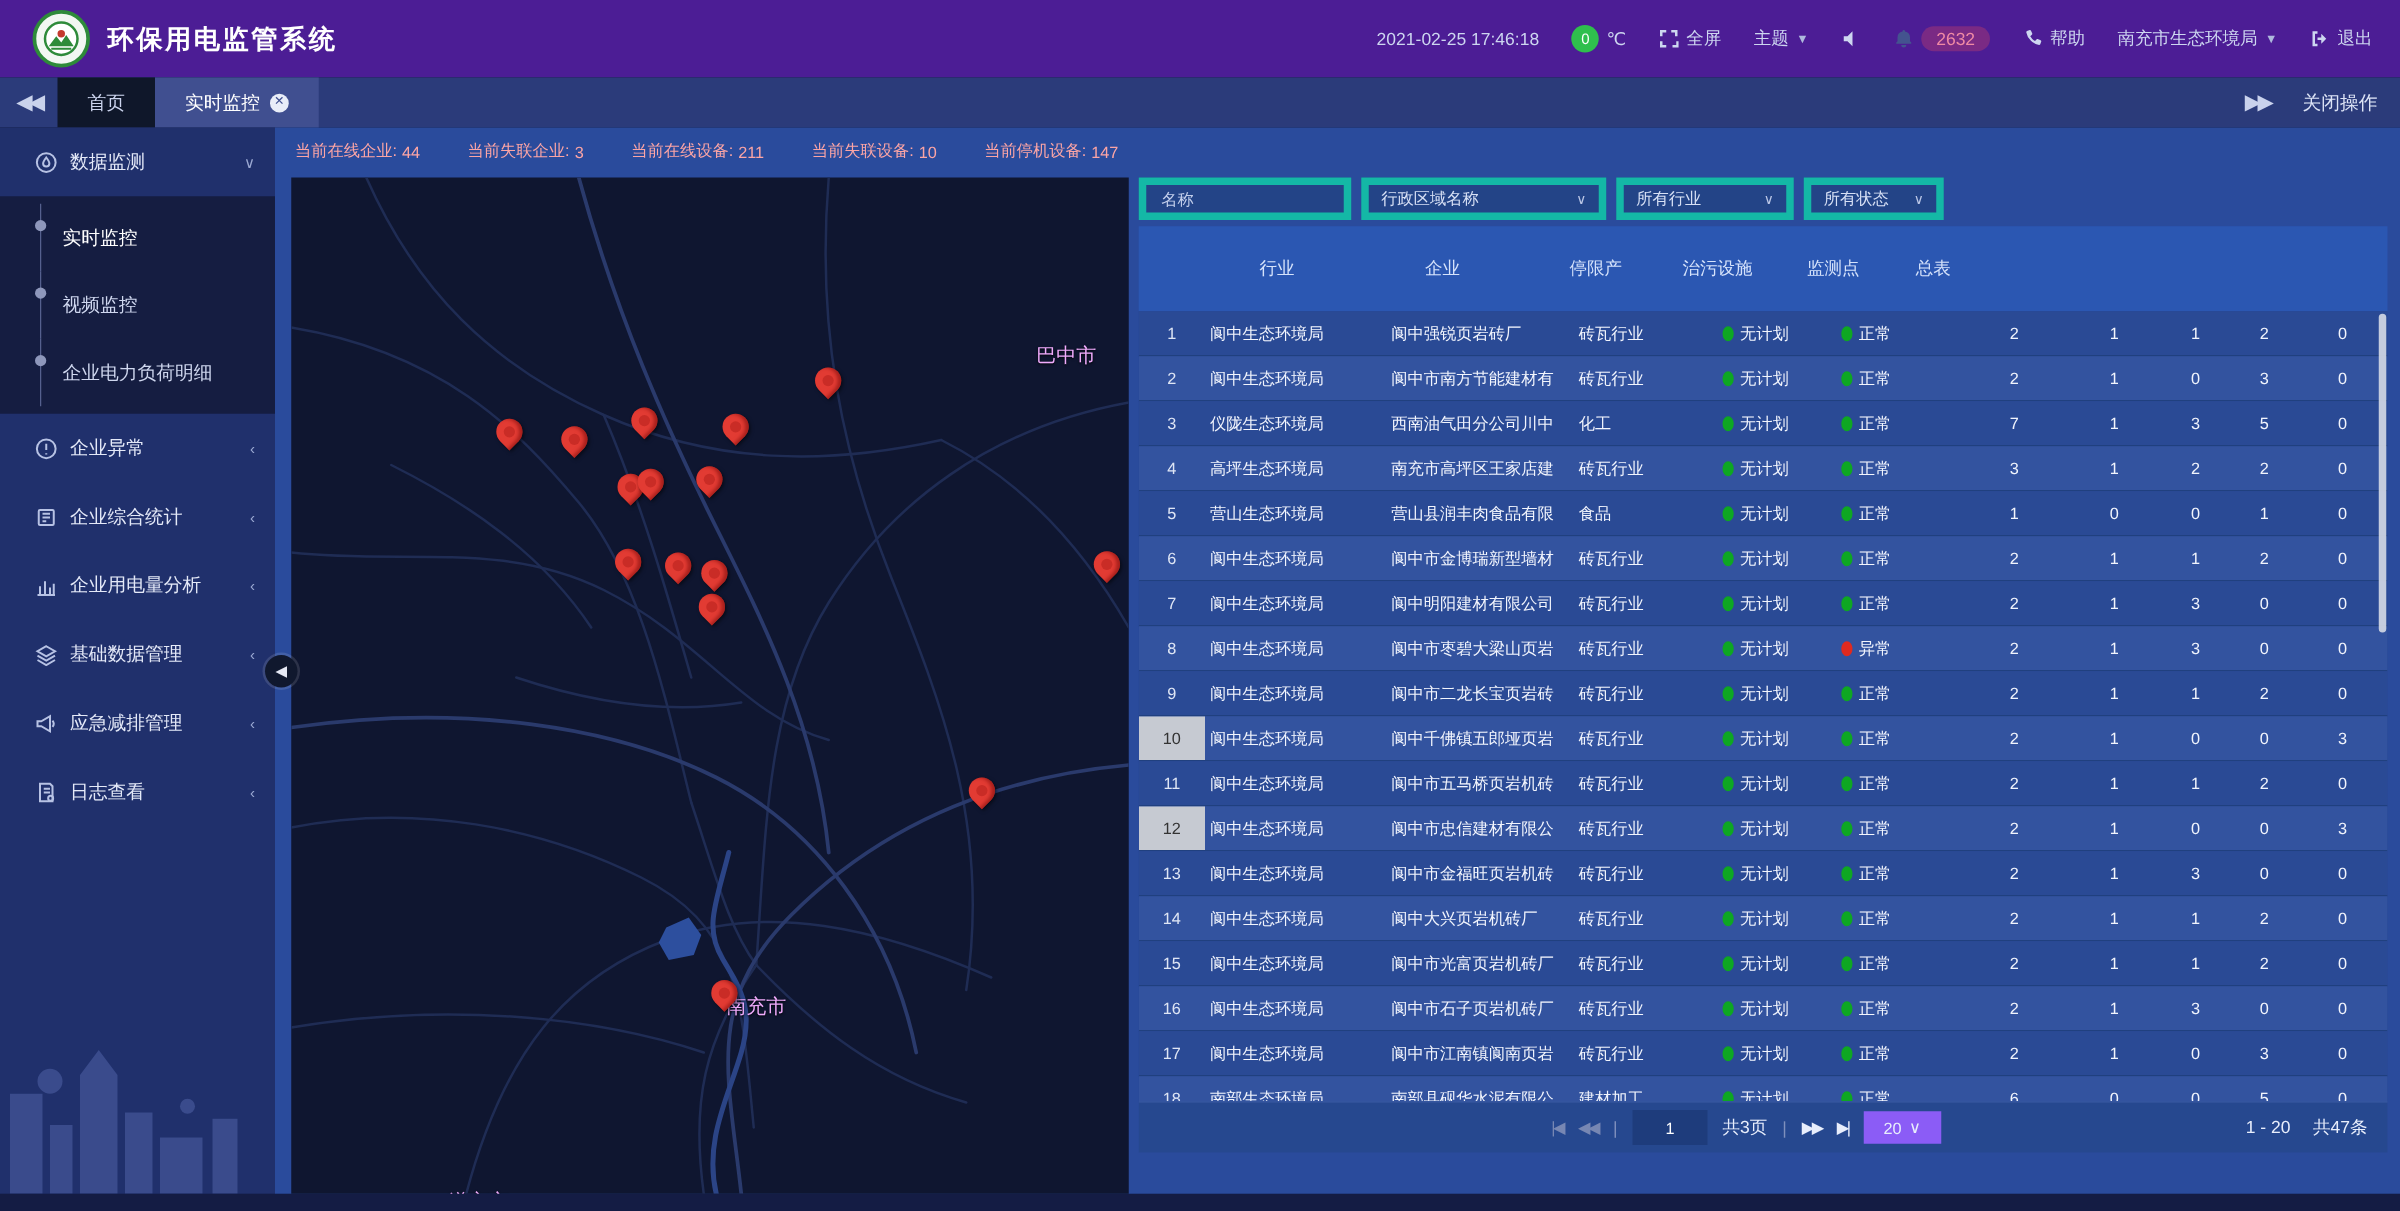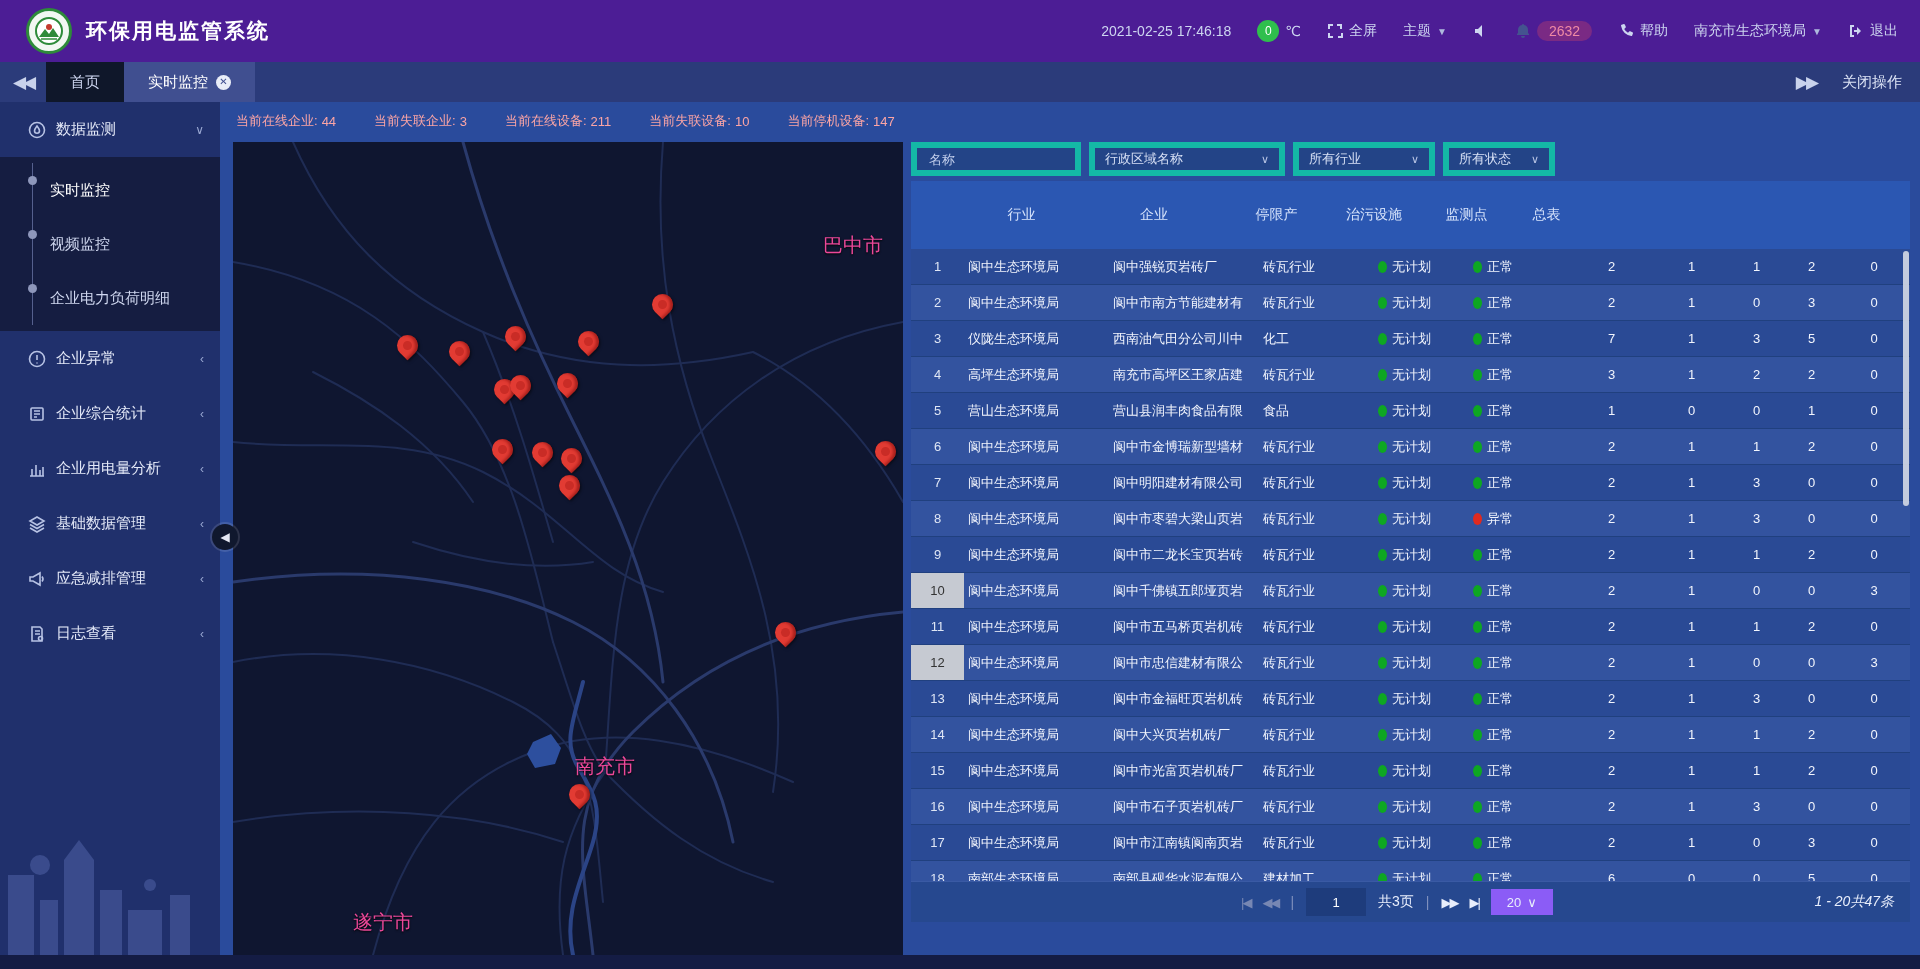--- a/index.html
+++ b/index.html
@@ -42,21 +42,21 @@
   .collapse-handle{position:absolute;left:212px;top:524px;width:26px;height:26px;border-radius:50%;background:#10182e;color:#e6e9f5;display:flex;align-items:center;justify-content:center;font-size:12px;z-index:30;cursor:pointer;box-shadow:0 0 0 2px rgba(255,255,255,.12);}
   
   .content{flex:1;background:#2a4b9c;display:flex;flex-direction:column;min-width:0;}
   .statsbar{height:38px;display:flex;align-items:center;padding-left:16px;}
   .stat{display:flex;align-items:center;font-size:13px;color:#fca5a5;margin-right:38px;white-space:nowrap;}
   .stat b{font-weight:normal;margin-left:4px;}
   .inner{flex:1;display:flex;padding:2px 10px 0 13px;gap:8px;min-height:0;}
   
   .map{width:670px;height:813px;background:#0f1630;position:relative;flex-shrink:0;overflow:hidden;}
   .map svg.roads{position:absolute;inset:0;}
-  .city-label{position:absolute;color:#ec4899;font-size:20px;white-space:nowrap;transform:translate(-50%,-50%);text-shadow:0 1px 2px #000;}
+  .city-label{position:absolute;color:#f0abfc;font-size:16px;white-space:nowrap;transform:translate(-50%,-50%);text-shadow:0 1px 2px #000;margin-top:40px;}
   .pin{position:absolute;width:21px;height:21px;background:#e23b33;border-radius:50% 50% 50% 0;transform:rotate(-45deg);margin-left:-10px;margin-top:-24px;box-shadow:inset -2px -2px 3px rgba(120,10,10,.55), 0 2px 3px rgba(0,0,0,.5);}
   .pin::after{content:"";position:absolute;left:6px;top:6px;width:9px;height:9px;border-radius:50%;background:#c92c26;}
   
   .rpanel{flex:1;display:flex;flex-direction:column;min-width:0;}
   .filterrow{height:34px;display:flex;gap:8px;margin-bottom:5px;}
   .f-input,.f-select{background:#234487;border:6px solid #14b8a6;color:#d7e0f5;font-size:13px;display:flex;align-items:center;padding:0 10px;box-sizing:border-box;height:34px;}
   .f-input input{background:transparent;border:none;outline:none;color:#d7e0f5;font-size:13px;width:100%;font-family:inherit;}
   .f-input input::placeholder{color:#c3cfec;}
   .f-select{justify-content:space-between;cursor:pointer;}
   .f-select .chev{color:#bac6e6;font-size:11px;margin-left:14px;}
@@ -92,21 +92,21 @@
   .dot.red{background:#e02a1f;}
   .scroll-thumb{position:absolute;right:1px;top:2px;width:6px;height:255px;border-radius:3px;background:#ccd3e2;opacity:.95;}
   
   .pagebar{height:40px;background:#26488f;border-top:1px solid #3a5aa4;display:flex;align-items:center;font-size:14px;color:#e8eefc;padding:0 16px;position:relative;}
   .pg-center{position:absolute;left:330px;display:flex;align-items:center;gap:12px;}
   .pg-btn{cursor:pointer;font-size:13px;letter-spacing:-2px;}
   .pg-btn.disabled{color:#7787b3;}
   .pg-div{color:#7f90bd;}
   .pg-input{width:56px;height:26px;background:#1e3c7c;color:#fff;text-align:center;border:none;font-size:13px;font-family:inherit;}
   .pg-size{width:62px;height:26px;background:#8b5cf6;display:flex;align-items:center;justify-content:center;gap:6px;font-size:13px;cursor:pointer;}
-  .pg-right{margin-left:auto;display:flex;font-style:italic;}
+  .pg-right{margin-left:auto;display:flex;gap:18px;}
   .bottom-strip{height:14px;background:#141c44;}
 </style>
 </head>
 <body>
 
 <div class="page">
 
   <div class="header">
     <div class="h-left">
       <div class="logo">

